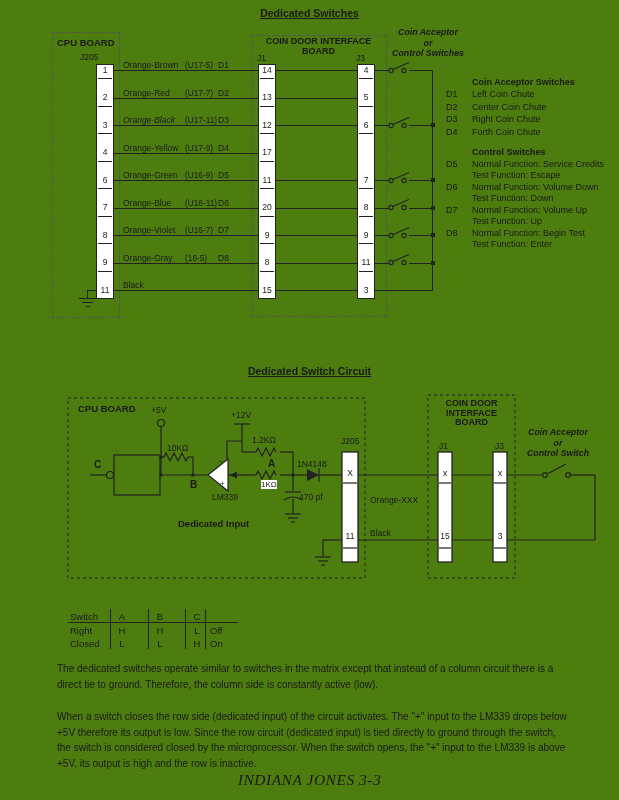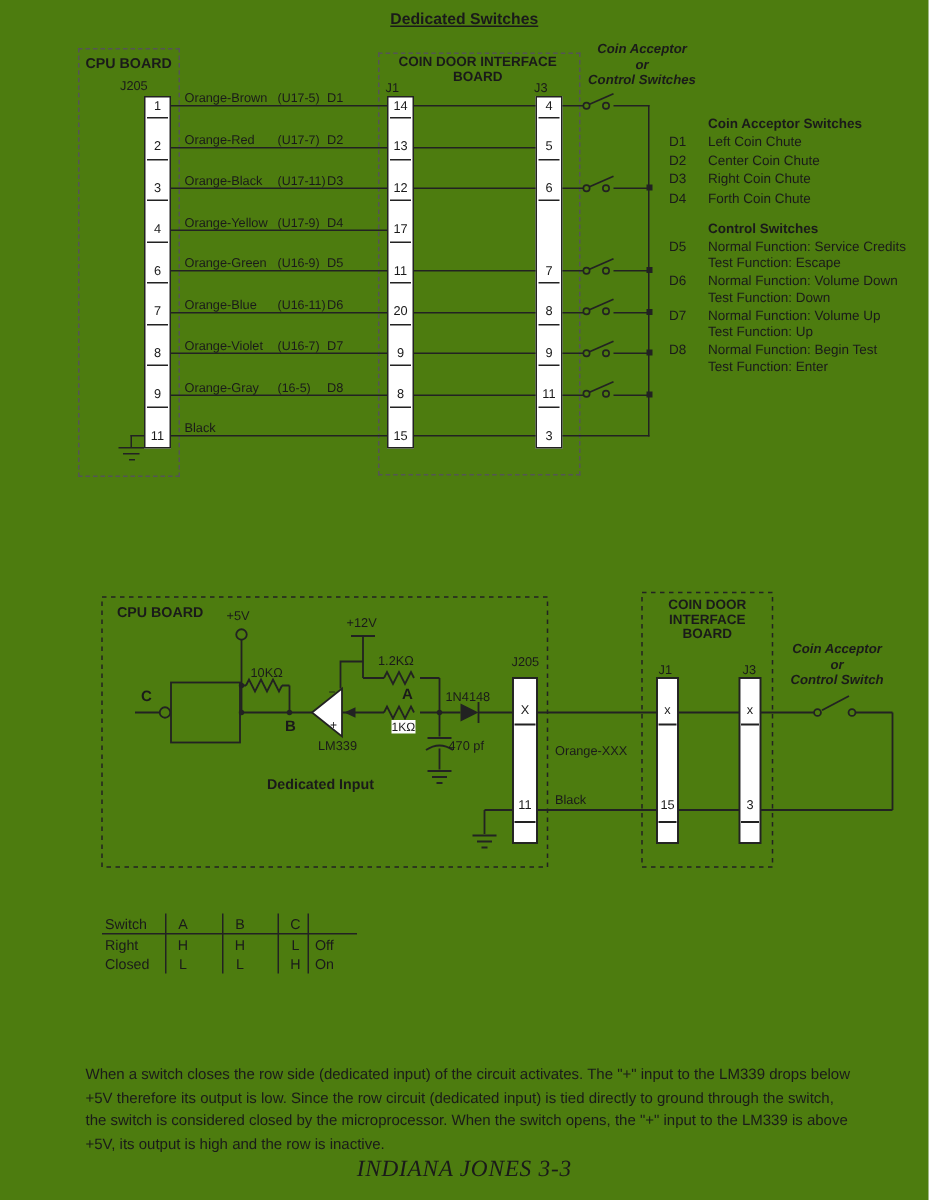--- a/index.html
+++ b/index.html
@@ -78,21 +78,21 @@
       <div style="position: absolute; white-space: nowrap; left: 185px; top: 87.5px; font-size: 8.3px;">(U17-7)</div>
       <div style="position: absolute; white-space: nowrap; left: 218px; top: 87.5px; font-size: 8.5px;">D2</div>
       <div style="position: absolute; white-space: nowrap; left: 258px; top: 92px; width: 18px; text-align: center; font-size: 8.5px;">13</div>
       <div style="position: absolute; white-space: nowrap; left: 260px; top: 105.5px; width: 14px; height: 1px; background: rgb(34, 34, 34);"></div>
       <div style="position: absolute; white-space: nowrap; left: 276px; top: 97.5px; width: 81px; height: 1px; background: rgb(34, 34, 34);"></div>
       <div style="position: absolute; white-space: nowrap; left: 357px; top: 92px; width: 18px; text-align: center; font-size: 8.5px;">5</div>
       <div style="position: absolute; white-space: nowrap; left: 359px; top: 105.5px; width: 14px; height: 1px; background: rgb(34, 34, 34);"></div>
       <div style="position: absolute; white-space: nowrap; left: 96px; top: 119.5px; width: 18px; text-align: center; font-size: 8.5px;">3</div>
       <div style="position: absolute; white-space: nowrap; left: 98px; top: 133px; width: 14px; height: 1px; background: rgb(34, 34, 34);"></div>
       <div style="position: absolute; white-space: nowrap; left: 114px; top: 125px; width: 144px; height: 1px; background: rgb(34, 34, 34);"></div>
-      <div style="position: absolute; white-space: nowrap; left: 123px; top: 115px; font-size: 8.5px;">Orange-Black</div>
+      <div style="position: absolute; white-space: nowrap; left: 123px; top: 115px; font-size: 8.5px; font-style: italic;">Orange-Black</div>
       <div style="position: absolute; white-space: nowrap; left: 185px; top: 115px; font-size: 8.3px;">(U17-11)</div>
       <div style="position: absolute; white-space: nowrap; left: 218px; top: 115px; font-size: 8.5px;">D3</div>
       <div style="position: absolute; white-space: nowrap; left: 258px; top: 119.5px; width: 18px; text-align: center; font-size: 8.5px;">12</div>
       <div style="position: absolute; white-space: nowrap; left: 260px; top: 133px; width: 14px; height: 1px; background: rgb(34, 34, 34);"></div>
       <div style="position: absolute; white-space: nowrap; left: 276px; top: 125px; width: 81px; height: 1px; background: rgb(34, 34, 34);"></div>
       <div style="position: absolute; white-space: nowrap; left: 357px; top: 119.5px; width: 18px; text-align: center; font-size: 8.5px;">6</div>
       <div style="position: absolute; white-space: nowrap; left: 359px; top: 133px; width: 14px; height: 1px; background: rgb(34, 34, 34);"></div>
       <div style="position: absolute; white-space: nowrap; left: 375px; top: 125px; width: 14px; height: 1px; background: rgb(34, 34, 34);"></div>
       <div style="position: absolute; white-space: nowrap; left: 388px; top: 114.5px; width: 22px; height: 14px;"><svg width="22" height="14" viewBox="0 0 22 14">
           <circle cx="3" cy="10.5" r="2.1" fill="none" stroke="#222" stroke-width="1.1"></circle>
@@ -220,20 +220,23 @@
     </div>
 
   <div class="ln" style="left:87px;top:290px;width:9px;height:1px;"></div>
   <div class="ln" style="left:87px;top:290px;width:1px;height:8px;"></div>
   <div class="abs">
     <div class="ln" style="left:79px;top:298px;width:17px;height:1.2px;"></div>
     <div class="ln" style="left:82px;top:302px;width:11px;height:1.2px;"></div>
     <div class="ln" style="left:85.5px;top:306px;width:4px;height:1.2px;"></div>
   </div>
 
+  <div class="title" style="top:365px;">
+    <span>Dedicated Switch Circuit</span>
+  </div>
 
   <svg class="abs" style="left:0;top:390px;" width="619" height="205" viewBox="0 390 619 205">
     <g stroke="#222" stroke-width="1.2" fill="none">
       <rect x="68" y="398" width="297" height="180" stroke-dasharray="3,3" stroke-width="1"></rect>
       <rect x="428" y="395" width="87" height="183" stroke-dasharray="3,3" stroke-width="1"></rect>
 
       <circle cx="161" cy="423" r="3.5"></circle>
       <line x1="161" y1="426.5" x2="161" y2="475"></line>
       <line x1="161" y1="457" x2="164" y2="457"></line>
       <path d="M164 457 l2 -4 l4 8 l4 -8 l4 8 l4 -8 l4 8 l2 -4"></path>
@@ -369,17 +372,18 @@
       <div style="position: absolute; white-space: nowrap; left: 150px; top: 638px; width: 20px; text-align: center; font-size: 9.5px;">L</div>
       <div style="position: absolute; white-space: nowrap; left: 187px; top: 638px; width: 20px; text-align: center; font-size: 9.5px;">H</div>
       <div style="position: absolute; white-space: nowrap; left: 210px; top: 638px; font-size: 9.5px;">On</div>
       <div style="position: absolute; white-space: nowrap; left: 68px; top: 622px; width: 170px; height: 1px; background: rgb(34, 34, 34);"></div>
       <div style="position: absolute; white-space: nowrap; left: 110px; top: 609px; width: 1px; height: 40px; background: rgb(34, 34, 34);"></div>
       <div style="position: absolute; white-space: nowrap; left: 148px; top: 609px; width: 1px; height: 40px; background: rgb(34, 34, 34);"></div>
       <div style="position: absolute; white-space: nowrap; left: 185px; top: 609px; width: 1px; height: 40px; background: rgb(34, 34, 34);"></div>
       <div style="position: absolute; white-space: nowrap; left: 205px; top: 609px; width: 1px; height: 40px; background: rgb(34, 34, 34);"></div>
     </div>
 
+  <div class="para" style="top:661px;">The dedicated switches operate similar to switches in the matrix except that instead of a column circuit there is a direct tie to ground.  Therefore, the column side is constantly active (low).</div>
   <div class="para" style="top:709px;">When a switch closes the row side (dedicated input) of the circuit activates.  The "+" input to the LM339 drops below +5V therefore its output is low. Since the row circuit (dedicated input) is tied directly to ground through the switch, the switch is considered closed by the microprocessor.  When the switch opens, the "+" input to the LM339 is above +5V, its output is high and the row is inactive.</div>
 
   <div class="footer">INDIANA JONES  3-3</div>
 
 </div>
 
 </body></html>

